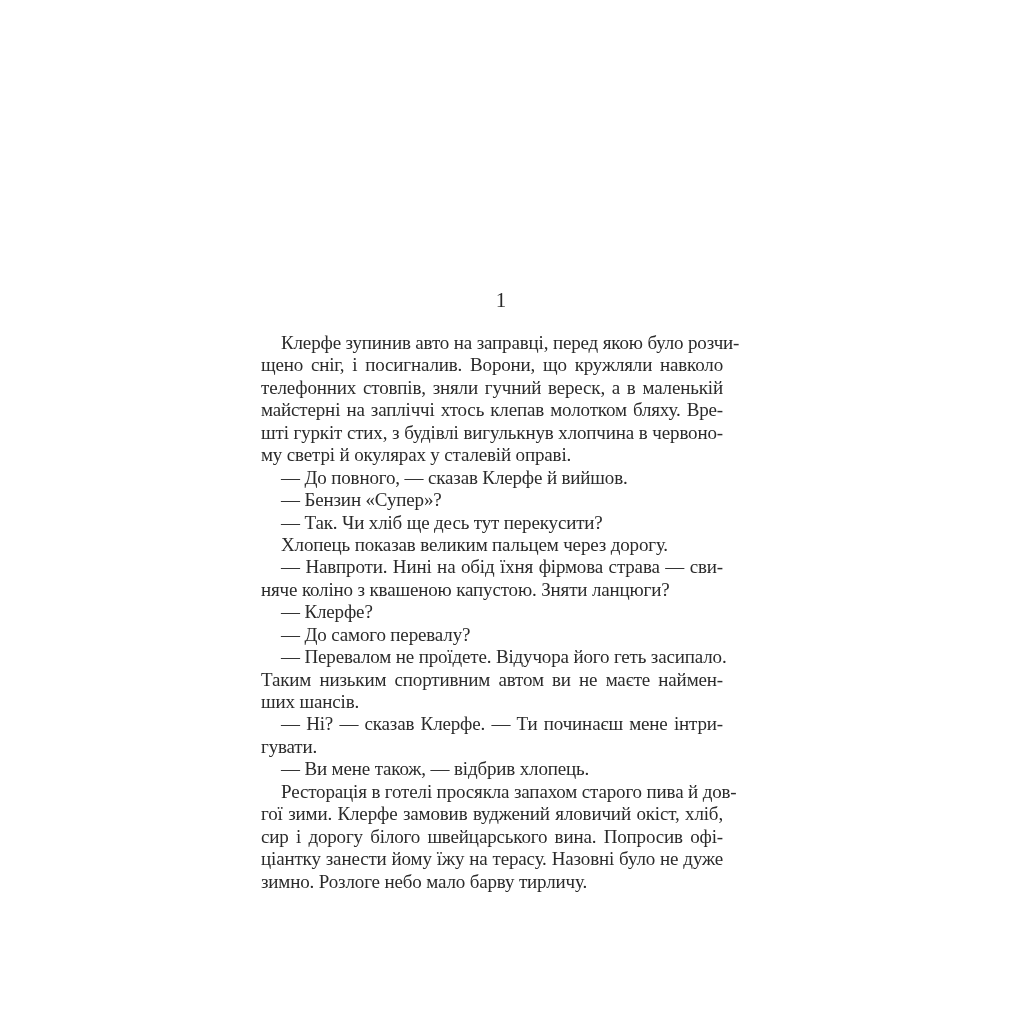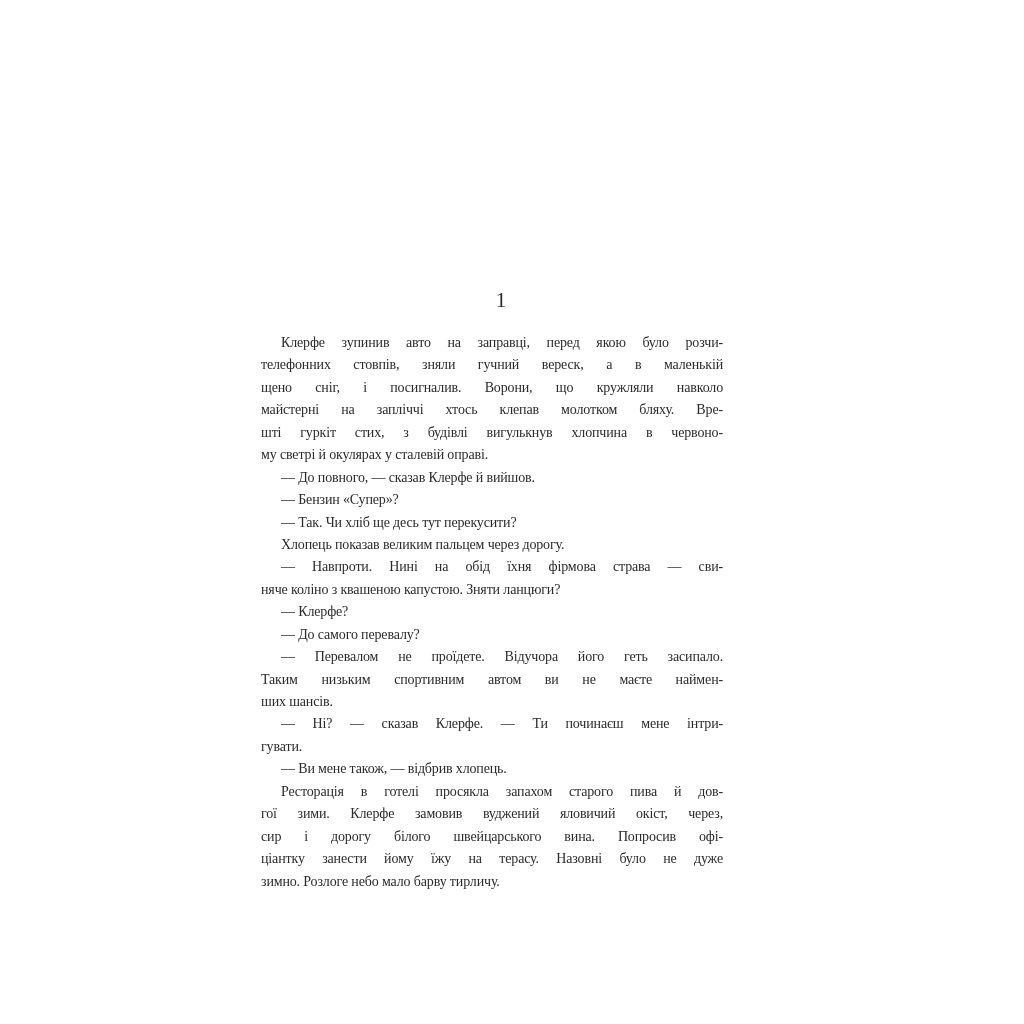--- a/index.html
+++ b/index.html
@@ -30,21 +30,21 @@
       color: #2a2a2a;
       padding-left: 0;
     }
     .chapter-number span { display: inline-block; margin-left: -22px; }
     .body-text {
       position: absolute;
       left: 261px;
       top: 332px;
       width: 462px;
       font-family: "Liberation Serif", "DejaVu Serif", serif;
-      font-size: 14px;
+      font-size: 19px;
       line-height: 22.45px;
       color: #2b2b2b;
       letter-spacing: -0.15px;
     }
     .line {
       display: block;
       white-space: nowrap;
       text-align: justify;
       text-align-last: justify;
       height: 22.45px;
@@ -57,22 +57,22 @@
     }
   </style>
 </head>
 <body>
 
 <div class="page">
   <div class="chapter-number"><span>1</span></div>
   <div class="body-text" id="body-text">
       <div>
         <span class="line indent">Клерфе зупинив авто на заправці, перед якою було розчи-</span>
+        <span class="line">щено сніг, і посигналив. Ворони, що кружляли навколо</span>
         <span class="line">телефонних стовпів, зняли гучний вереск, а в маленькій</span>
-        <span class="line">щено сніг, і посигналив. Ворони, що кружляли навколо</span>
         <span class="line">майстерні на запліччі хтось клепав молотком бляху. Вре-</span>
         <span class="line">шті гуркіт стих, з будівлі вигулькнув хлопчина в червоно-</span>
         <span class="line last">му светрі й окулярах у сталевій оправі.</span>
       </div>
       <div>
         <span class="line indent last">— До повного, — сказав Клерфе й вийшов.</span>
       </div>
       <div>
         <span class="line indent last">— Бензин «Супер»?</span>
       </div>
@@ -99,19 +99,19 @@
       </div>
       <div>
         <span class="line indent">— Ні? — сказав Клерфе. — Ти починаєш мене інтри-</span>
         <span class="line last">гувати.</span>
       </div>
       <div>
         <span class="line indent last">— Ви мене також, — відбрив хлопець.</span>
       </div>
       <div>
         <span class="line indent">Ресторація в готелі просякла запахом старого пива й дов-</span>
-        <span class="line">гої зими. Клерфе замовив вуджений яловичий окіст, через,</span>
+        <span class="line">гої зими. Клерфе замовив вуджений яловичий окіст, хліб,</span>
         <span class="line">сир і дорогу білого швейцарського вина. Попросив офі-</span>
         <span class="line">ціантку занести йому їжу на терасу. Назовні було не дуже</span>
         <span class="line last">зимно. Розлоге небо мало барву тирличу.</span>
       </div>
     </div>
 </div>
 
 </body></html>

